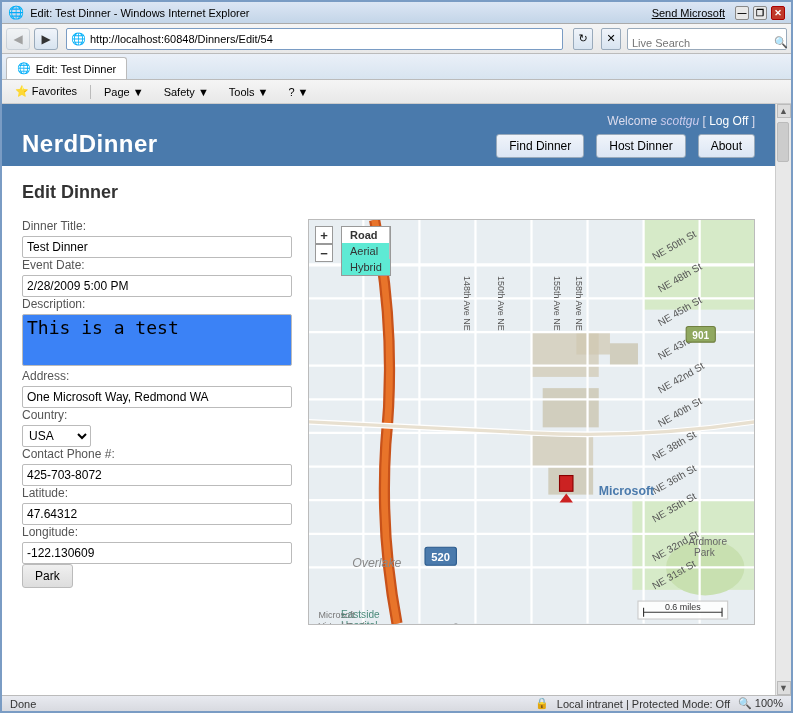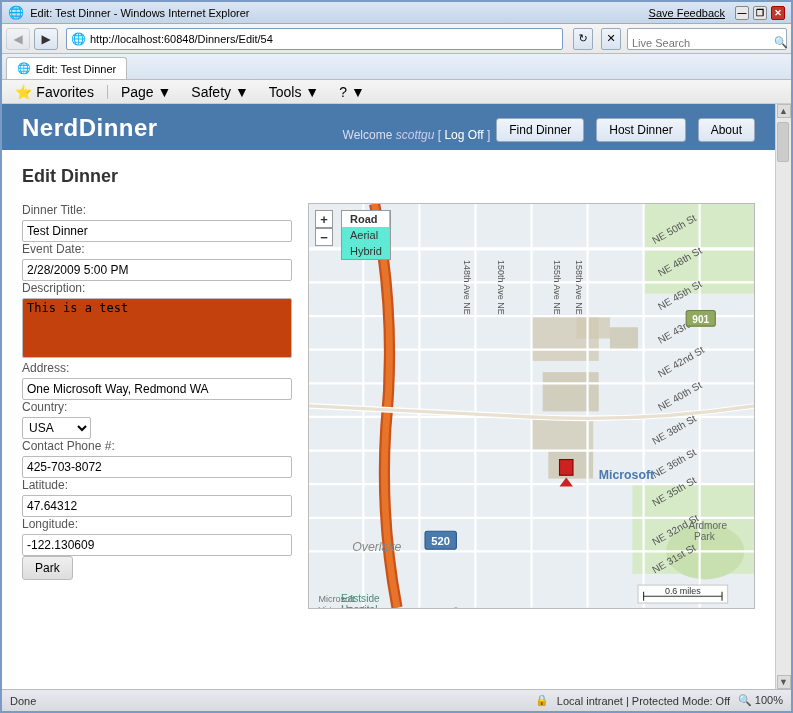--- a/index.html
+++ b/index.html
@@ -117,21 +117,21 @@
       background: linear-gradient(to bottom, #f5f5f5, #e8e8e8);
       height: 24px;
       display: flex;
       align-items: center;
       padding: 0 4px;
       border-bottom: 1px solid #ccc;
       gap: 2px;
     }
     .menu-item {
       padding: 2px 8px;
-      font-size: 14px;
+      font-size: 11px;
       cursor: pointer;
       color: #000;
       border: 1px solid transparent;
       border-radius: 2px;
     }
     .menu-separator { width: 1px; height: 14px; background: #bbb; margin: 0 2px; }
 
     
     .page-area {
       flex: 1;
@@ -154,21 +154,21 @@
       justify-content: space-between;
     }
     .site-title {
       font-size: 24px;
       font-weight: bold;
       color: #fff;
       letter-spacing: 0.5px;
     }
     .header-right {
       display: flex;
-      flex-direction: row;
+      flex-direction: column;
       align-items: flex-end;
       gap: 6px;
     }
     .welcome-text { font-size: 12px; color: #dde; }
     .welcome-text a { color: #fff; text-decoration: none; }
     .welcome-text span { color: #cce; }
     .nav-buttons { display: flex; gap: 12px; }
     .nav-button {
       background: linear-gradient(to bottom, #f0f4fa, #dce6f4);
       border: 1px solid #9ab;
@@ -212,27 +212,27 @@
       height: 22px;
       border: 1px solid #bbb;
       border-radius: 2px;
       padding: 2px 4px;
       font-size: 12px;
       color: #000;
       background: #fff;
     }
     .form-textarea {
       width: 100%;
-      height: 60px;
+      height: 52px;
       border: 1px solid #bbb;
       border-radius: 2px;
       padding: 2px 4px;
-      font-size: 12px;
+      font-size: 18px;
       color: #000;
-      background: #c2410c;
+      background: #3b82f6;
       resize: none;
     }
     .form-select {
       height: 22px;
       border: 1px solid #bbb;
       border-radius: 2px;
       padding: 1px 2px;
       font-size: 12px;
       color: #000;
       background: #fff;
@@ -289,21 +289,21 @@
       cursor: pointer;
       border-right: 1px solid #bbb;
       background: #5eead4;
       color: #333;
     }
     .map-type-btn:last-child { border-right: none; }
     .map-type-btn.active { background: #fff; font-weight: bold; }
 
     
     .status-bar {
-      height: 22px;
+      height: 16px;
       background: linear-gradient(to bottom, #e8eaf0, #d8dae0);
       border-top: 1px solid #bbb;
       display: flex;
       align-items: center;
       padding: 0 8px;
       font-size: 11px;
       color: #333;
       justify-content: space-between;
     }
     .status-left { display: flex; align-items: center; gap: 4px; }
@@ -325,21 +325,21 @@
 <body>
 
 <div class="browser-outer">
 
   <div class="title-bar">
     <div class="title-bar-left">
       <span style="color:#e6851a; font-size:13px;">🌐</span>
       <span>Edit: Test Dinner - Windows Internet Explorer</span>
     </div>
     <div class="title-bar-right">
-      <span class="send-feedback">Save Feedback</span>
+      <span class="send-feedback">Send Microsoft</span>
       <span class="title-bar-btn minimize">—</span>
       <span class="title-bar-btn restore">❐</span>
       <span class="title-bar-btn close">✕</span>
     </div>
   </div>
 
   <div class="toolbar">
     <div class="nav-btn disabled">◀</div>
     <div class="nav-btn">▶</div>
     <div class="address-bar-container">

